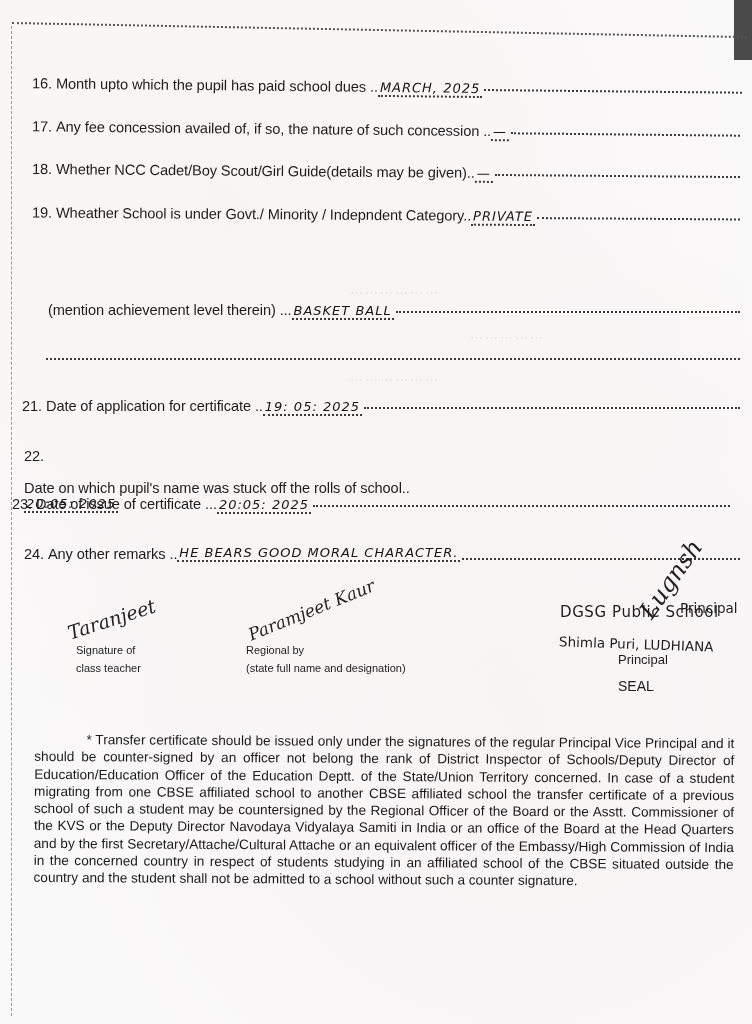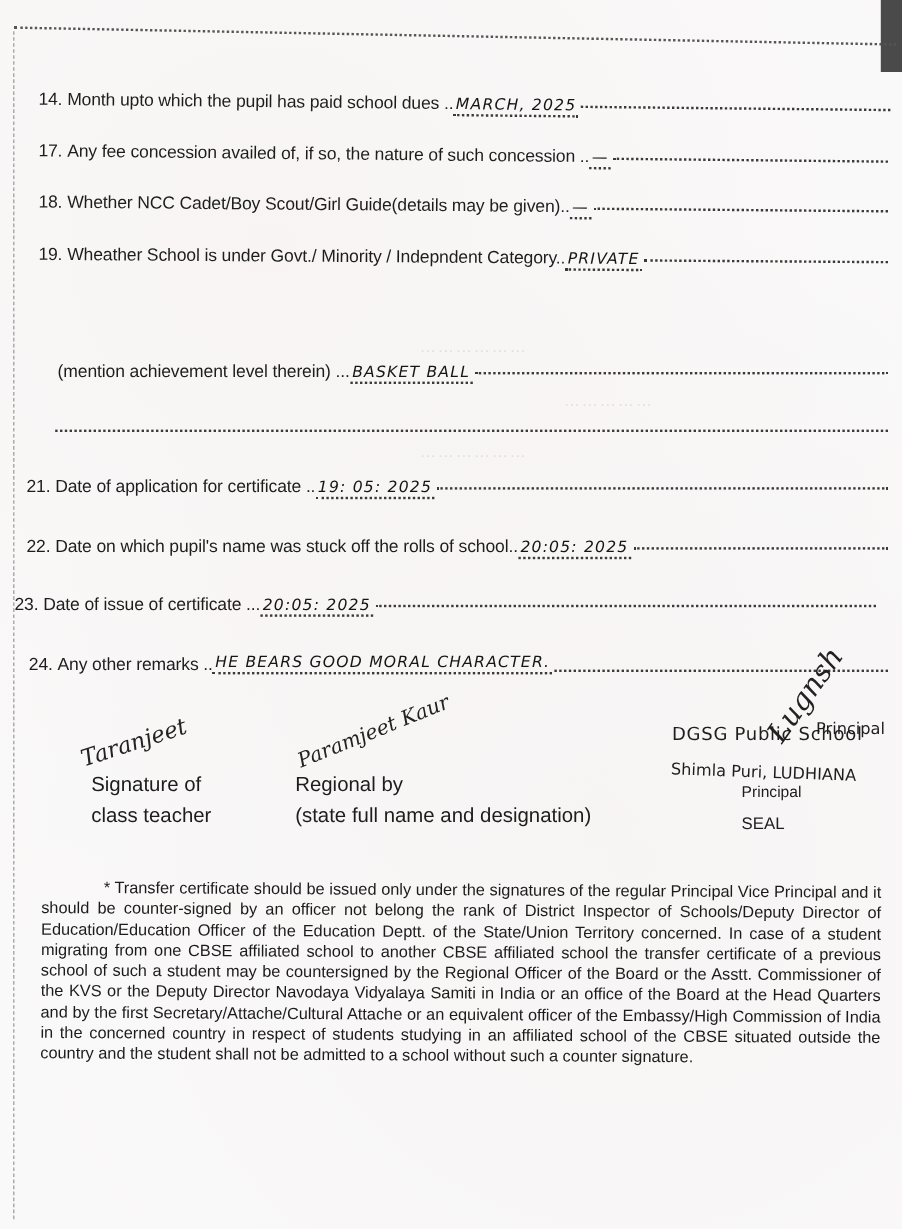--- a/index.html
+++ b/index.html
@@ -31,21 +31,21 @@
     letter-spacing:-0.1px;
   }
   .row .lbl { color:#1d1d1d; }
   .row .dots {
     flex:1; border-bottom:2px dotted #3a3a3a; margin-left:2px; height:0; position:relative; top:-2px;
   }
   .hand {
     font-family:"DejaVu Sans", sans-serif; font-style:italic; font-size:13px;
     letter-spacing:1px; color:#151515; border-bottom:2px dotted #3a3a3a; padding:0 2px;
   }
-  .sig-block { position:absolute; font-size:17px; color:#1d1d1d; text-align:left; }
+  .sig-block { position:absolute; font-size:11px; color:#1d1d1d; text-align:left; }
   .signature {
     position:absolute; font-family:"DejaVu Serif", serif; font-style:italic; color:#222;
   }
   .stamp { position:absolute; font-family:"DejaVu Sans", sans-serif; color:#1d1d1d; }
   .note {
     position:absolute; left:34px; top:733px; width:700px; font-size:13.6px; line-height:17.3px;
     text-align:justify; color:#1b1b1b;
   }
   .note p { margin:0; }
   .ghost {
@@ -58,21 +58,21 @@
 <div class="page">
   <div class="corner-dark"></div>
   <div class="top-rule"></div>
   <div class="left-rule"></div>
 
   <div class="ghost" style="left:350px;top:285px;">⋯⋯⋯⋯⋯⋯</div>
   <div class="ghost" style="left:470px;top:330px;">⋯⋯⋯⋯⋯</div>
   <div class="ghost" style="left:350px;top:372px;">⋯⋯⋯⋯⋯⋯</div>
 
   <div class="row" style="left:32px;top:79px;width:710px;transform:rotate(0.6deg);">
-    <span class="lbl">14.</span>&nbsp;
+    <span class="lbl">16.</span>&nbsp;
     <span class="lbl">Month upto which  the pupil has paid school dues ..</span>
     <span class="hand">MARCH, 2025</span>
     <span class="dots"></span>
   </div>
 
   <div class="row" style="left:32px;top:122px;width:708px;transform:rotate(0.6deg);">
     <span class="lbl">17.</span>&nbsp;
     <span class="lbl">Any fee concession availed of, if so, the nature of such concession ..</span>
     <span class="hand">—</span>
     <span class="dots"></span>
@@ -99,21 +99,21 @@
   </div>
   <div style="position:absolute;left:46px;top:358px;width:694px;border-bottom:2px dotted #3a3a3a;"></div>
 
   <div class="row" style="left:22px;top:398px;width:718px;">
     <span class="lbl">21.</span>&nbsp;
     <span class="lbl">Date of application for certificate ..</span>
     <span class="hand">19: 05: 2025</span>
     <span class="dots"></span>
   </div>
 
-  <div class="row" style="left:22px;top:448px;width:718px;">
+  <div class="row" style="left:22px;top:448px;width:718px;flex-direction:column;">
     <span class="lbl">22.</span>&nbsp;
     <span class="lbl">Date on which pupil's name was stuck off the rolls of school..</span>
     <span class="hand">20:05: 2025</span>
     <span class="dots"></span>
   </div>
 
   <div class="row" style="left:12px;top:496px;width:718px;text-align:center;">
     <span class="lbl">23.</span>&nbsp;
     <span class="lbl">Date of issue of certificate ...</span>
     <span class="hand">20:05: 2025</span>

